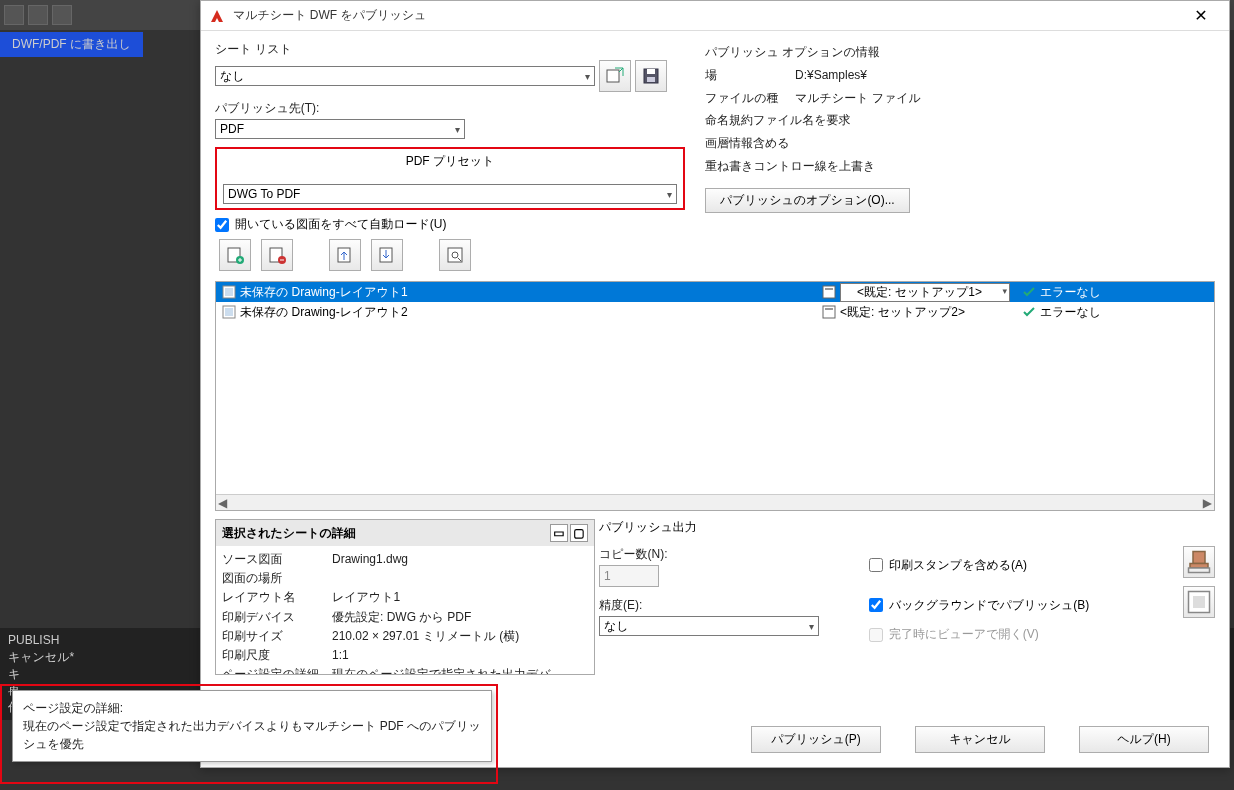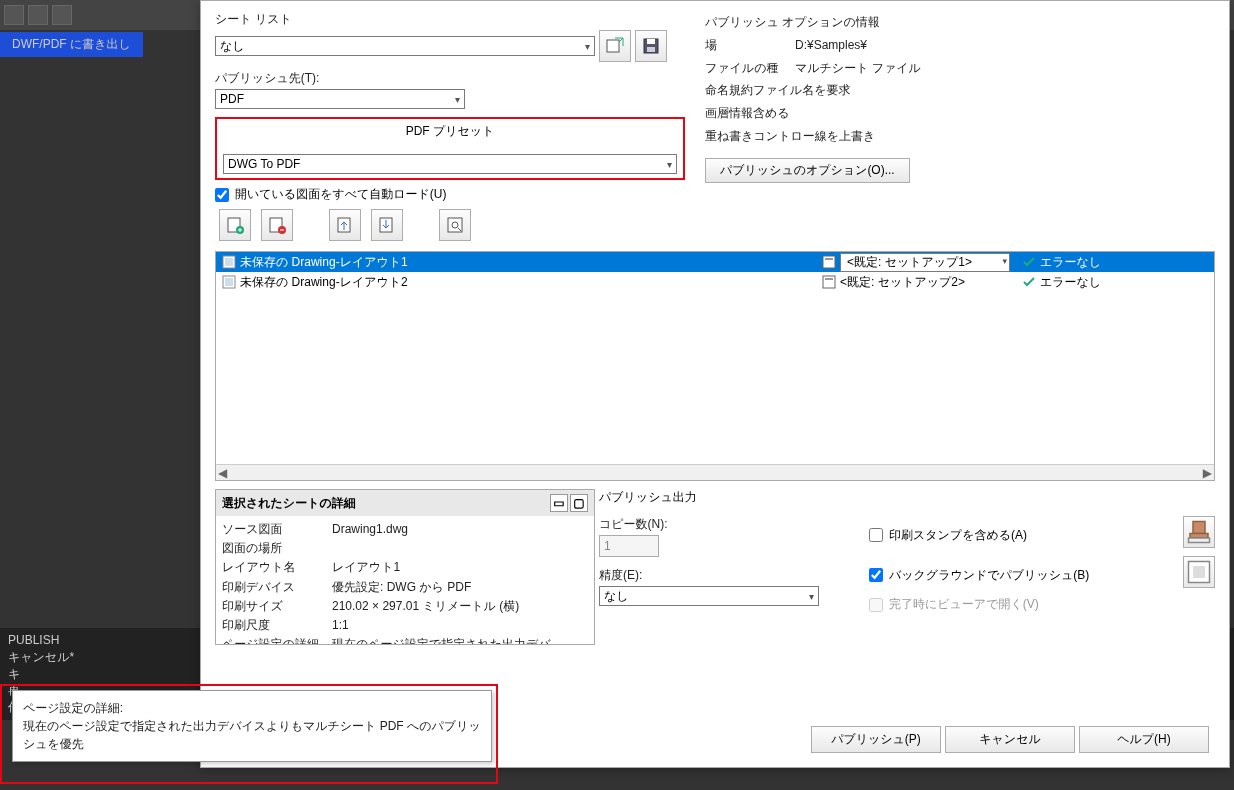--- a/index.html
+++ b/index.html
@@ -59,21 +59,21 @@
 .th.c4 { flex: 1; }
 .tbody { flex: 1; overflow: auto; background: #fff; }
 .tr { display: flex; align-items: center; height: 20px; }
 .tr.sel { background: #0078d7; color: #fff; }
 .td { padding: 1px 6px; display: flex; align-items: center; gap: 4px; }
 .td.c1 { flex: 0 0 500px; }
 .td.c2 { flex: 0 0 100px; }
 .td.c3 { flex: 0 0 200px; }
 .td.c4 { flex: 1; }
 .rico { width: 14px; height: 14px; display: inline-flex; align-items: center; justify-content: center; }
-.pagesetup-sel { border: 1px solid #7a7a7a; background: #fff; color: #000; padding: 0 14px 0 6px; position: relative; flex: 1; }
+.pagesetup-sel { border: 1px solid #7a7a7a; background: #fff; color: #000; padding: 0 14px 0 16px; position: relative; flex: 1; }
 .pagesetup-sel .arrow { position: absolute; right: 2px; top: 2px; font-size: 9px; color: #555; }
 .hscroll { height: 16px; background: #f0f0f0; border-top: 1px solid #ccc; display: flex; align-items: center; justify-content: space-between; padding: 0 2px; font-size: 10px; color: #666; }
 
 
 .bottom { display: flex; gap: 4px; margin-top: 8px; }
 .details { width: 380px; border: 1px solid #aaa; }
 .details-hd { background: #e8e8e8; padding: 4px 6px; font-weight: bold; display: flex; align-items: center; }
 .details-hd .sp { flex: 1; }
 .details-hd .hico { width: 18px; height: 18px; border: 1px solid #999; background: #fff; margin-left: 2px; display: flex; align-items: center; justify-content: center; }
 .details-body { padding: 4px 6px; line-height: 1.6; height: 128px; overflow: hidden; }
@@ -81,21 +81,21 @@
 .details-body .dk { flex: 0 0 110px; color: #222; }
 .details-body .dv { flex: 1; color: #222; white-space: nowrap; overflow: hidden; text-overflow: ellipsis; }
 
 .output { flex: 1; }
 .output .grp { display: flex; gap: 40px; }
 .output .colA { width: 230px; }
 .output .colB { flex: 1; }
 .numbox { width: 60px; height: 22px; border: 1px solid #aaa; background: #f5f5f5; color: #888; padding: 2px 4px; display: flex; align-items: center; }
 .stampbtn { width: 32px; height: 32px; border: 1px solid #adadad; background: linear-gradient(#fdfdfd,#e8e8e8); display: inline-flex; align-items: center; justify-content: center; float: right; }
 
-.footer { position: absolute; bottom: 14px; right: 20px; display: flex; gap: 4px; }
+.footer { position: absolute; bottom: 14px; right: 20px; display: flex; gap: 34px; }
 .footer .btn { min-width: 130px; text-align: center; padding: 4px 10px; }
 
 
 .tooltip-box { position: absolute; left: 12px; top: 690px; width: 480px; background: #fff; border: 1px solid #999; padding: 8px 10px; color: #222; line-height: 1.5; box-shadow: 2px 2px 5px rgba(0,0,0,.2); }
 .red-highlight { position: absolute; left: 0; top: 684px; width: 498px; height: 100px; border: 2px solid #e30613; pointer-events: none; }
 </style>
 </head>
 <body>
 
 <div class="bg-app">
@@ -108,20 +108,29 @@
   <div class="bg-cmd">
     <div>PUBLISH</div>
     <div>キャンセル*</div>
     <div>キ</div>
     <div>再</div>
     <div>作</div>
   </div>
 </div>
 
 <div class="dlg">
+  <div class="titlebar">
+    <span class="logo">
+      <svg viewBox="0 0 16 16">
+          <path d="M2 14 L8 2 L14 14 L10 14 L8 10 L6 14 Z" fill="#d52b1e"></path>
+        </svg>
+    </span>
+    <span class="title">マルチシート DWF をパブリッシュ</span>
+    <span class="close">✕</span>
+  </div>
 
   <div class="body">
     <div class="top">
 
       <div class="left-col">
         <div class="row">
           <span class="lbl">シート リスト</span>
           <div style="display:flex;align-items:center;">
             <div class="combo sheetlist">
               <span>なし</span>

